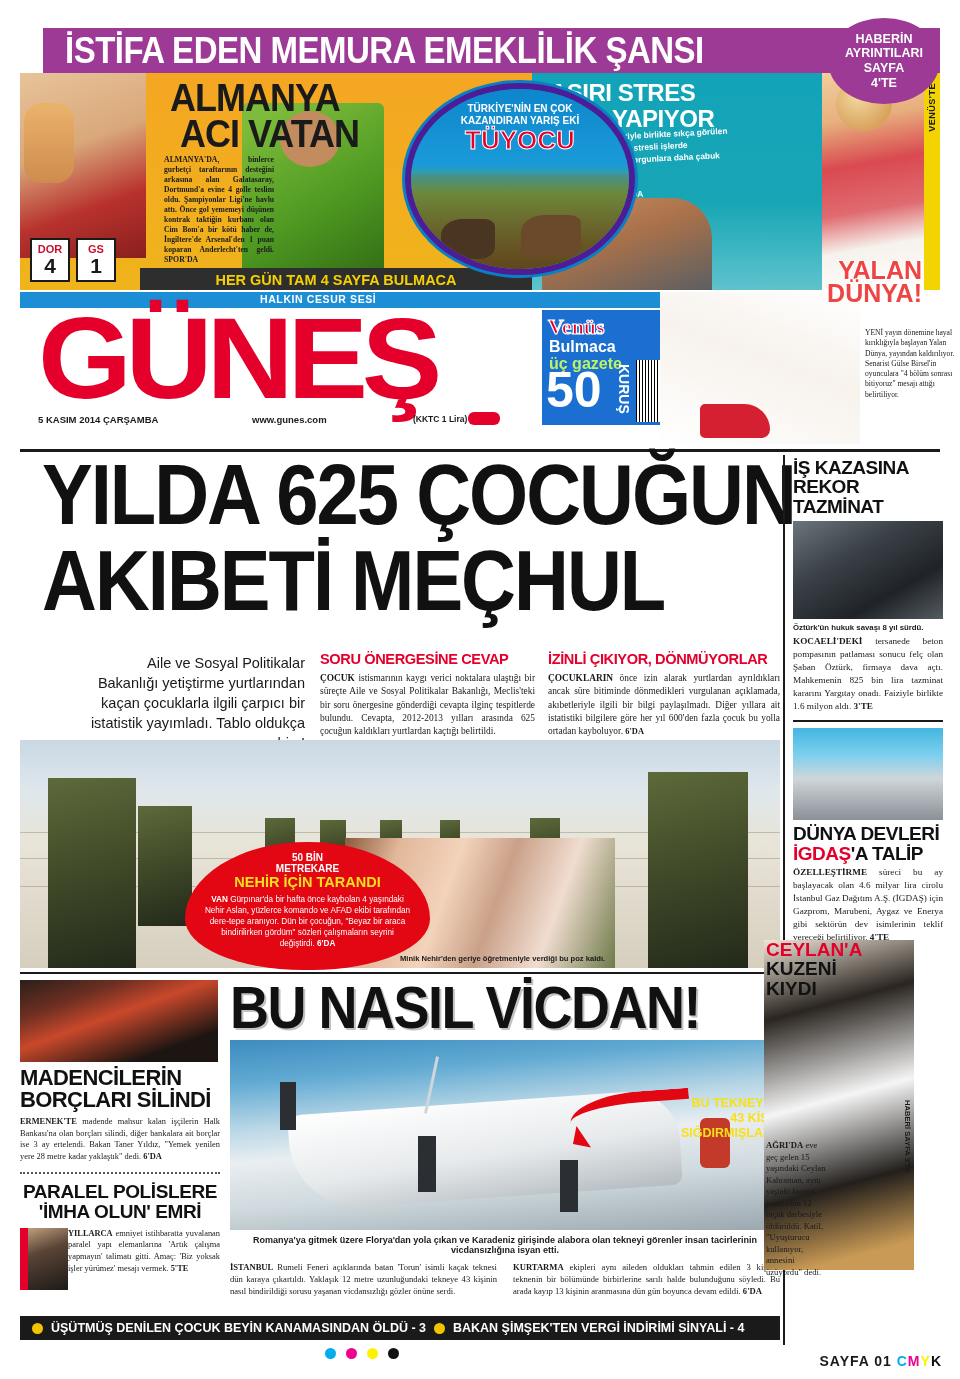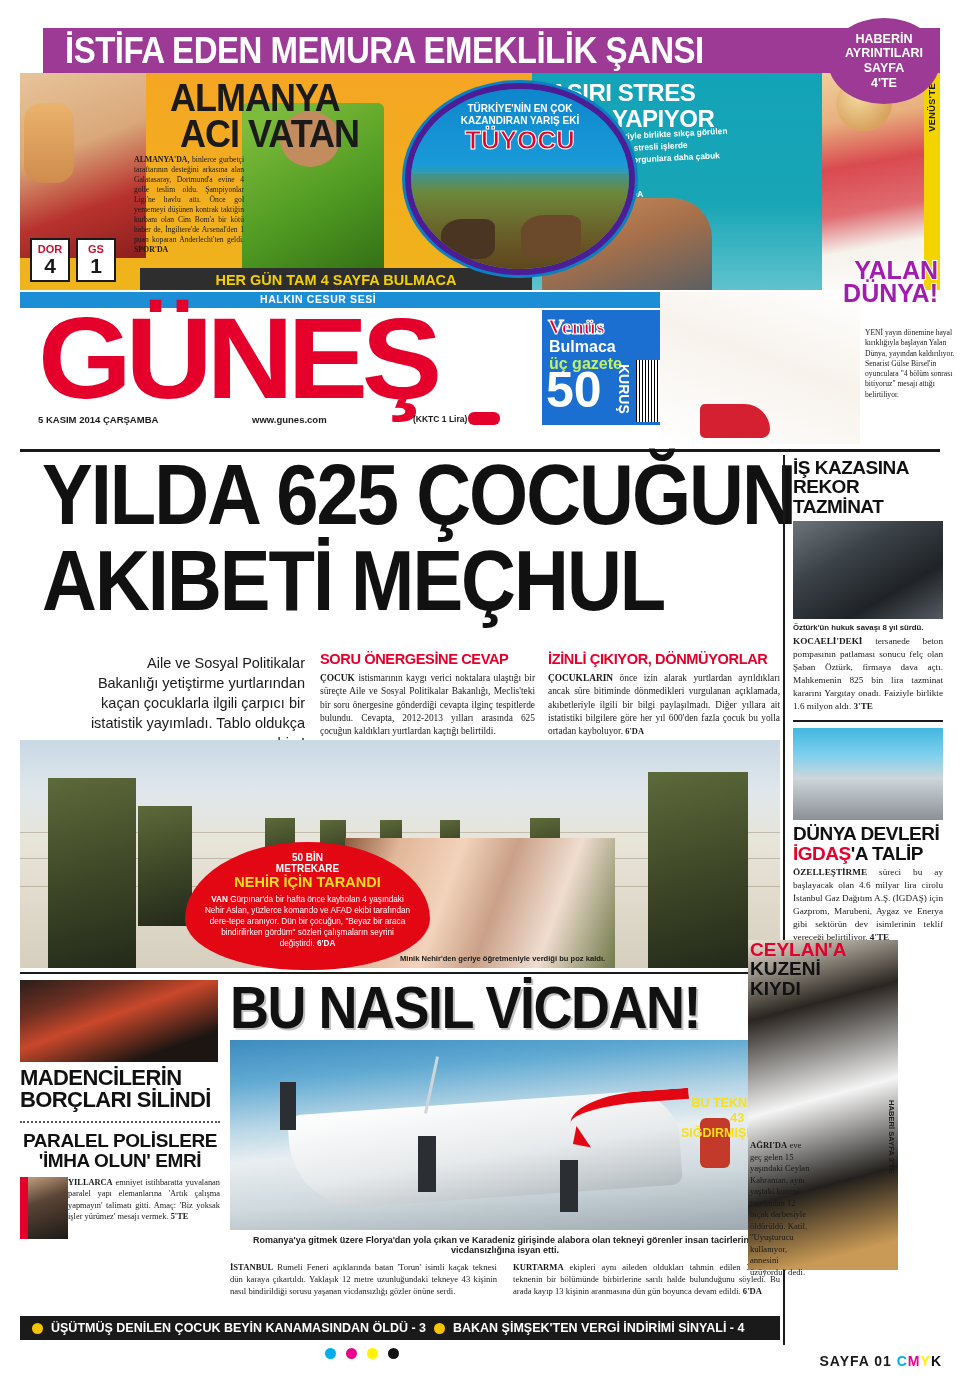--- a/index.html
+++ b/index.html
@@ -60,23 +60,23 @@
   }
   .almanya-t1 {
     position:absolute; left:150px; top:2px; font-size:36px; font-weight:bold;
     color:#1a1a1a; letter-spacing:-1px; transform:scaleY(1.1); transform-origin:left top;
   }
   .almanya-t2 {
     position:absolute; left:160px; top:38px; font-size:36px; font-weight:bold;
     color:#1a1a1a; letter-spacing:-1px; transform:scaleY(1.1); transform-origin:left top;
   }
   .almanya-body {
-    position:absolute; left:114px; top:82px; width:110px;
+    position:absolute; left:144px; top:82px; width:110px;
     font-family:"Liberation Serif", serif; font-size:7.6px; line-height:1.32;
-    color:#1a1a1a; text-align:justify;
+    color:#1a1a1a; text-align:justify;font-weight:bold;
   }
   .almanya-body b { font-size:7.8px; }
   .score-box { position:absolute; left:10px; bottom:8px; display:flex; gap:6px; }
   .score-cell {
     width:40px; height:44px; background:#fff; border:2px solid #1a1a1a;
     display:flex; flex-direction:column; align-items:center; justify-content:center;
     line-height:1;
   }
   .score-cell .lbl { font-size:11px; font-weight:bold; color:#c8102e; }
   .score-cell .num { font-size:21px; font-weight:bold; color:#1a1a1a; }
@@ -135,22 +135,22 @@
     font-size:9px; font-weight:bold; color:#1a1a1a; letter-spacing:0.5px;
   }
   .lady {
     position:absolute; left:-4px; top:0; width:106px; height:217px;
     background: linear-gradient(170deg,#f0cf9c 0%, #e8b07e 22%, #d94a50 42%, #e06b70 62%, #f6f2ec 78%, #ffffff 100%);
   }
   .lady:before{ content:""; position:absolute; left:18px; top:4px; width:56px; height:54px;
     background: radial-gradient(circle at 40% 35%, #f3d9a0 0%, #d9a35e 70%); border-radius:50%; }
 
   .yalan-badge {
-    position:absolute; right:2px; bottom:-16px; z-index:6;
-    color:#a21caf; font-weight:bold; font-size:25px; line-height:0.95;
+    position:absolute; right:18px; bottom:-16px; z-index:6;
+    color:#ef4444; font-weight:bold; font-size:25px; line-height:0.95;
     text-align:right; -webkit-text-stroke:2px #ffffff; paint-order: stroke fill;
   }
 
   
   .masthead { position:absolute; left:20px; top:292px; width:920px; height:155px; }
   .slogan-bar {
     position:absolute; left:0; top:0; width:700px; height:16px;
     background:#1b8ed6;
   }
   .slogan-txt {
@@ -268,21 +268,21 @@
   .rail-img { width:150px; background:#9aa3ab; margin:5px 0 4px 0; }
   .r1-img{ height:98px; background: linear-gradient(150deg,#6d757c 0%,#3b4248 35%,#1f2327 70%,#545b61 100%); }
   .r2-img{ height:92px; background: linear-gradient(180deg,#43b6e0 0%,#7fd0ee 30%,#cfd6da 55%,#8a9096 100%); }
   .rail-cap { font-size:7.8px; font-weight:bold; color:#1a1a1a; margin-bottom:3px; }
   .rail-body {
     font-family:"Liberation Serif", serif; font-size:9.2px; line-height:1.4;
     color:#1a1a1a; text-align:justify;
   }
   .rail-rule { width:150px; height:2px; background:#1a1a1a; margin:8px 0 6px 0; }
 
-  .ceylan-block { position:absolute; left:748px; top:940px; width:150px; height:405px; }
+  .ceylan-block { position:absolute; left:764px; top:940px; width:150px; height:405px; }
   .ceylan-h { position:absolute; left:2px; top:0; font-size:19px; font-weight:bold; line-height:1.02; color:#111; z-index:3;}
   .ceylan-h .red { color:#e4002b; }
   .ceylan-img {
     position:absolute; left:0; top:0; width:150px; height:330px;
     background: linear-gradient(165deg,#efe6d8 0%, #2a2520 22%, #f5f5f5 48%, #221f1c 72%, #c99a55 92%);
     z-index:1;
   }
   .ceylan-ref {
     position:absolute; right:2px; top:160px; writing-mode:vertical-rl;
     font-size:7.6px; font-weight:bold; color:#1a1a1a; z-index:4;
@@ -546,20 +546,25 @@
       <b>AĞRI'DA</b>
       <span>eve geç gelen 15 yaşındaki Ceylan Kahraman, aynı yaştaki kuzeni tarafından 12 bıçak darbesiyle öldürüldü. Katil, "Uyuşturucu kullanıyor, annesini üzüyordu" dedi.</span>
     </div>
   </div>
 
   <div class="bl">
     <div>
       <div class="bl-img"></div>
       <div class="bl-h">MADENCİLERİN</div>
       <div class="bl-h">BORÇLARI SİLİNDİ</div>
+      <div class="bl-body">
+        <b>ERMENEK'TE</b>
+        <span>madende mahsur kalan işçilerin Halk Bankası'na olan borçları silindi, diğer bankalara ait borçlar ise 3 ay ertelendi. Bakan Taner Yıldız, "Yemek yenilen yere 28 metre kadar yaklaştık" dedi.</span>
+        <b>6'DA</b>
+      </div>
     </div>
 
     <div class="dotted"></div>
 
     <div>
       <div class="bl2-h">PARALEL POLİSLERE</div>
       <div class="bl2-h">'İMHA OLUN' EMRİ</div>
       <div class="bl2-row">
         <div class="bl2-thumb"></div>
         <div class="bl2-body">

